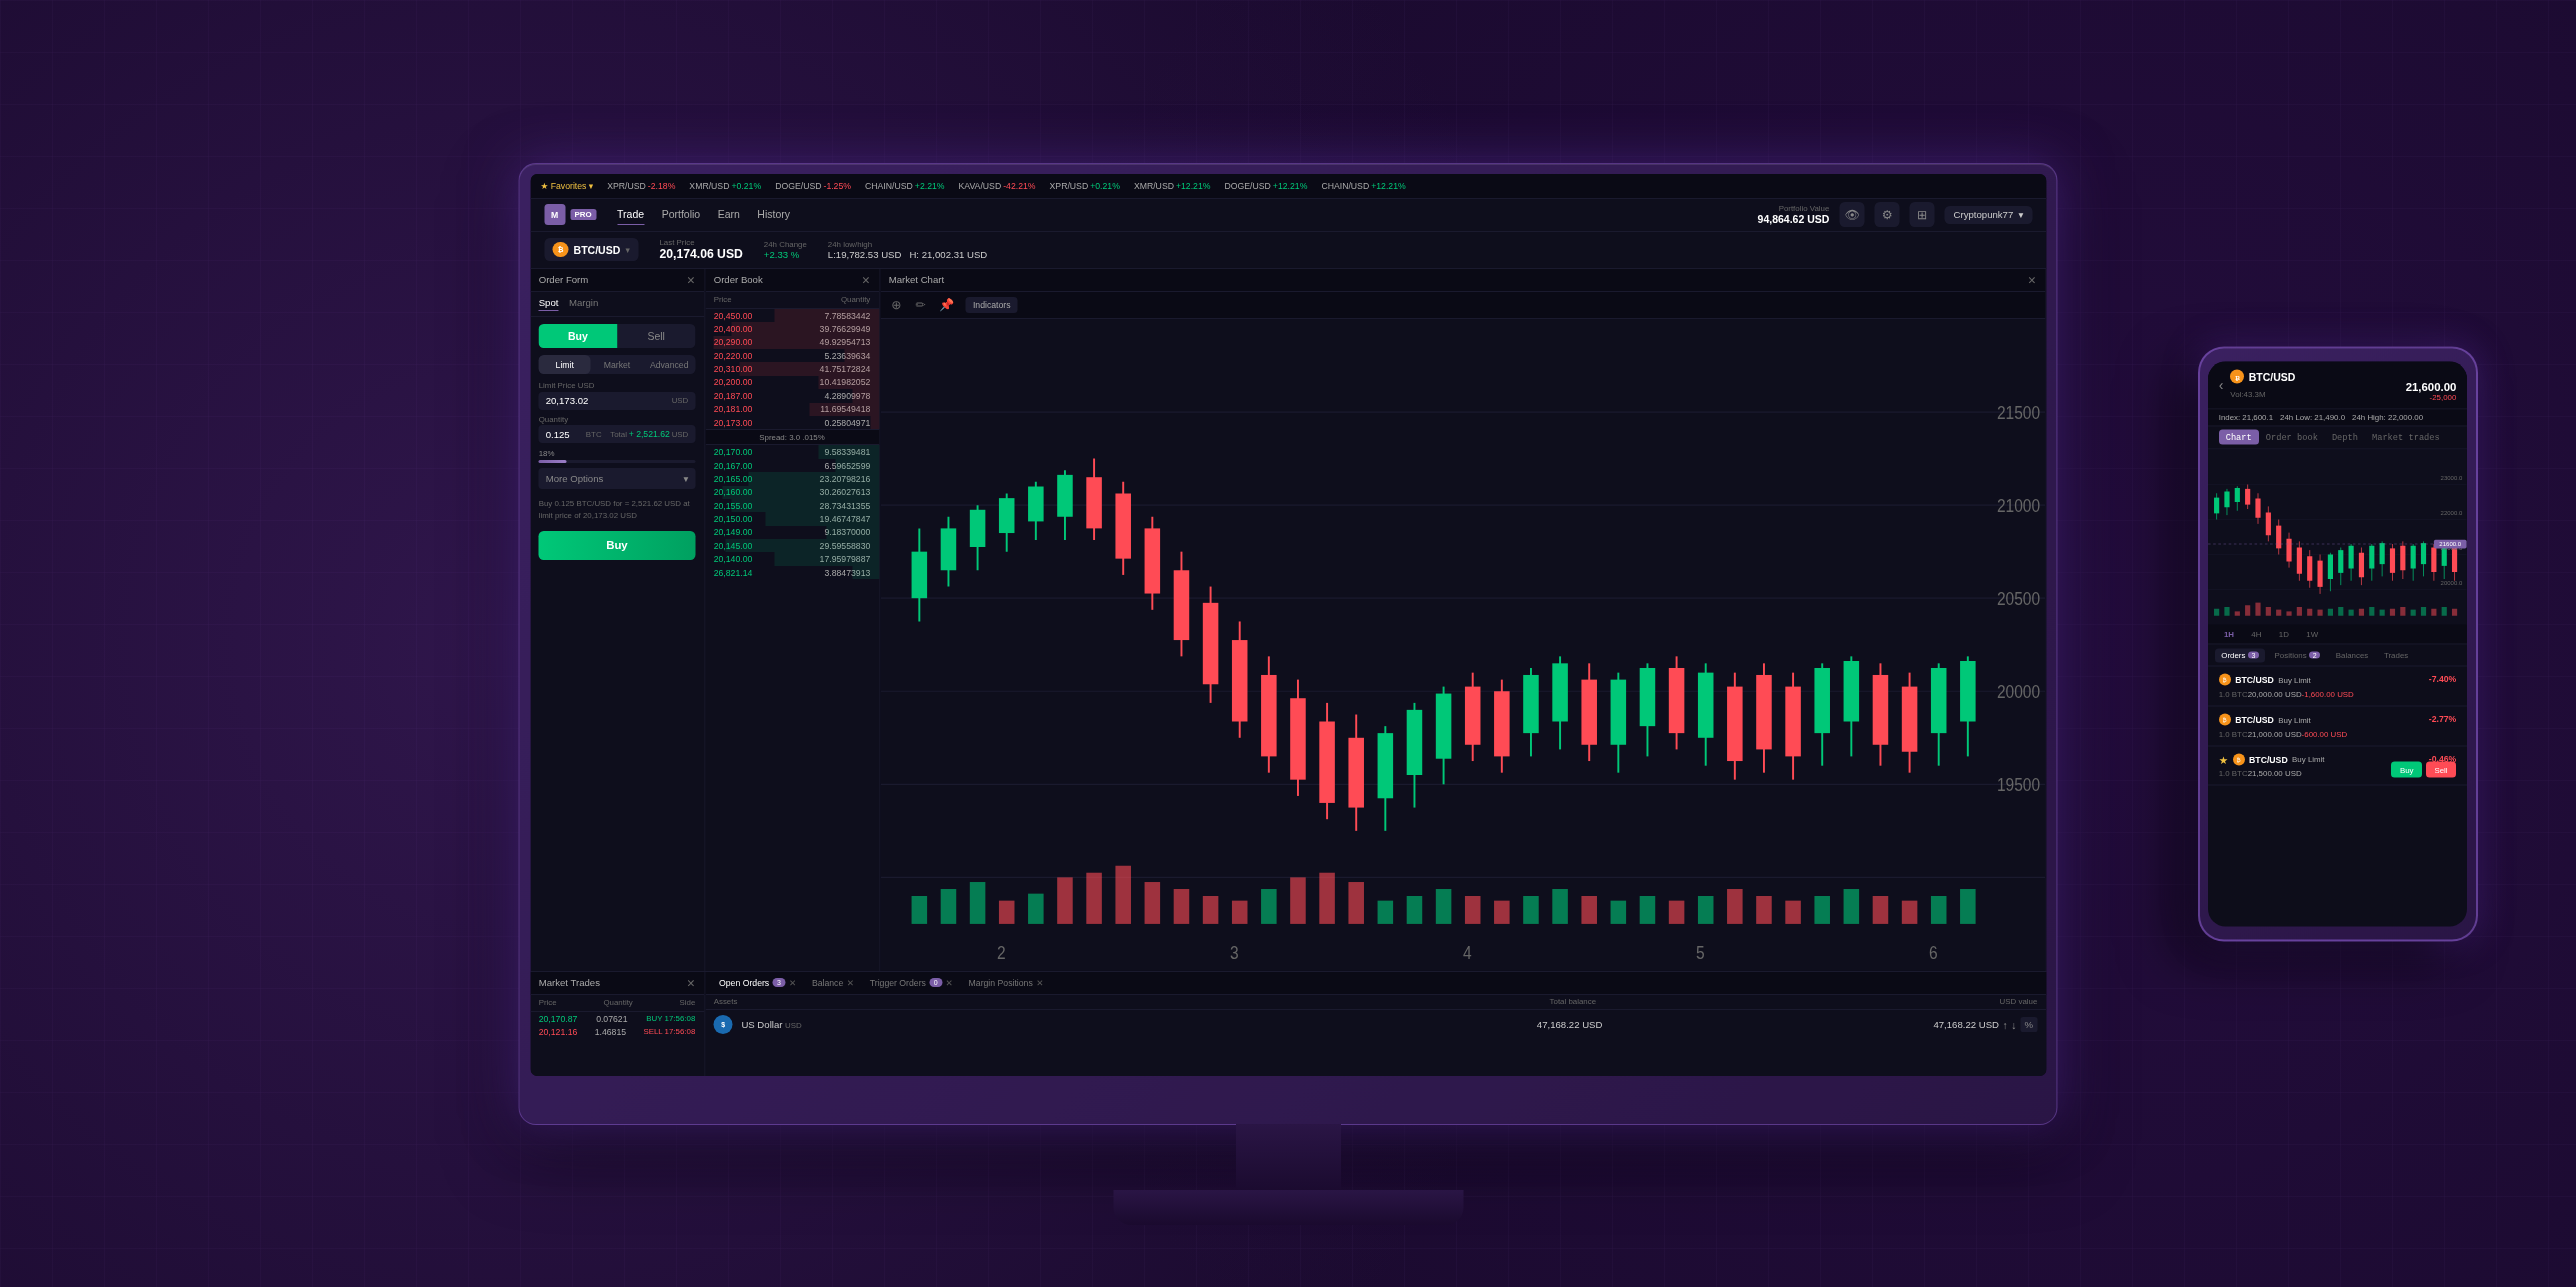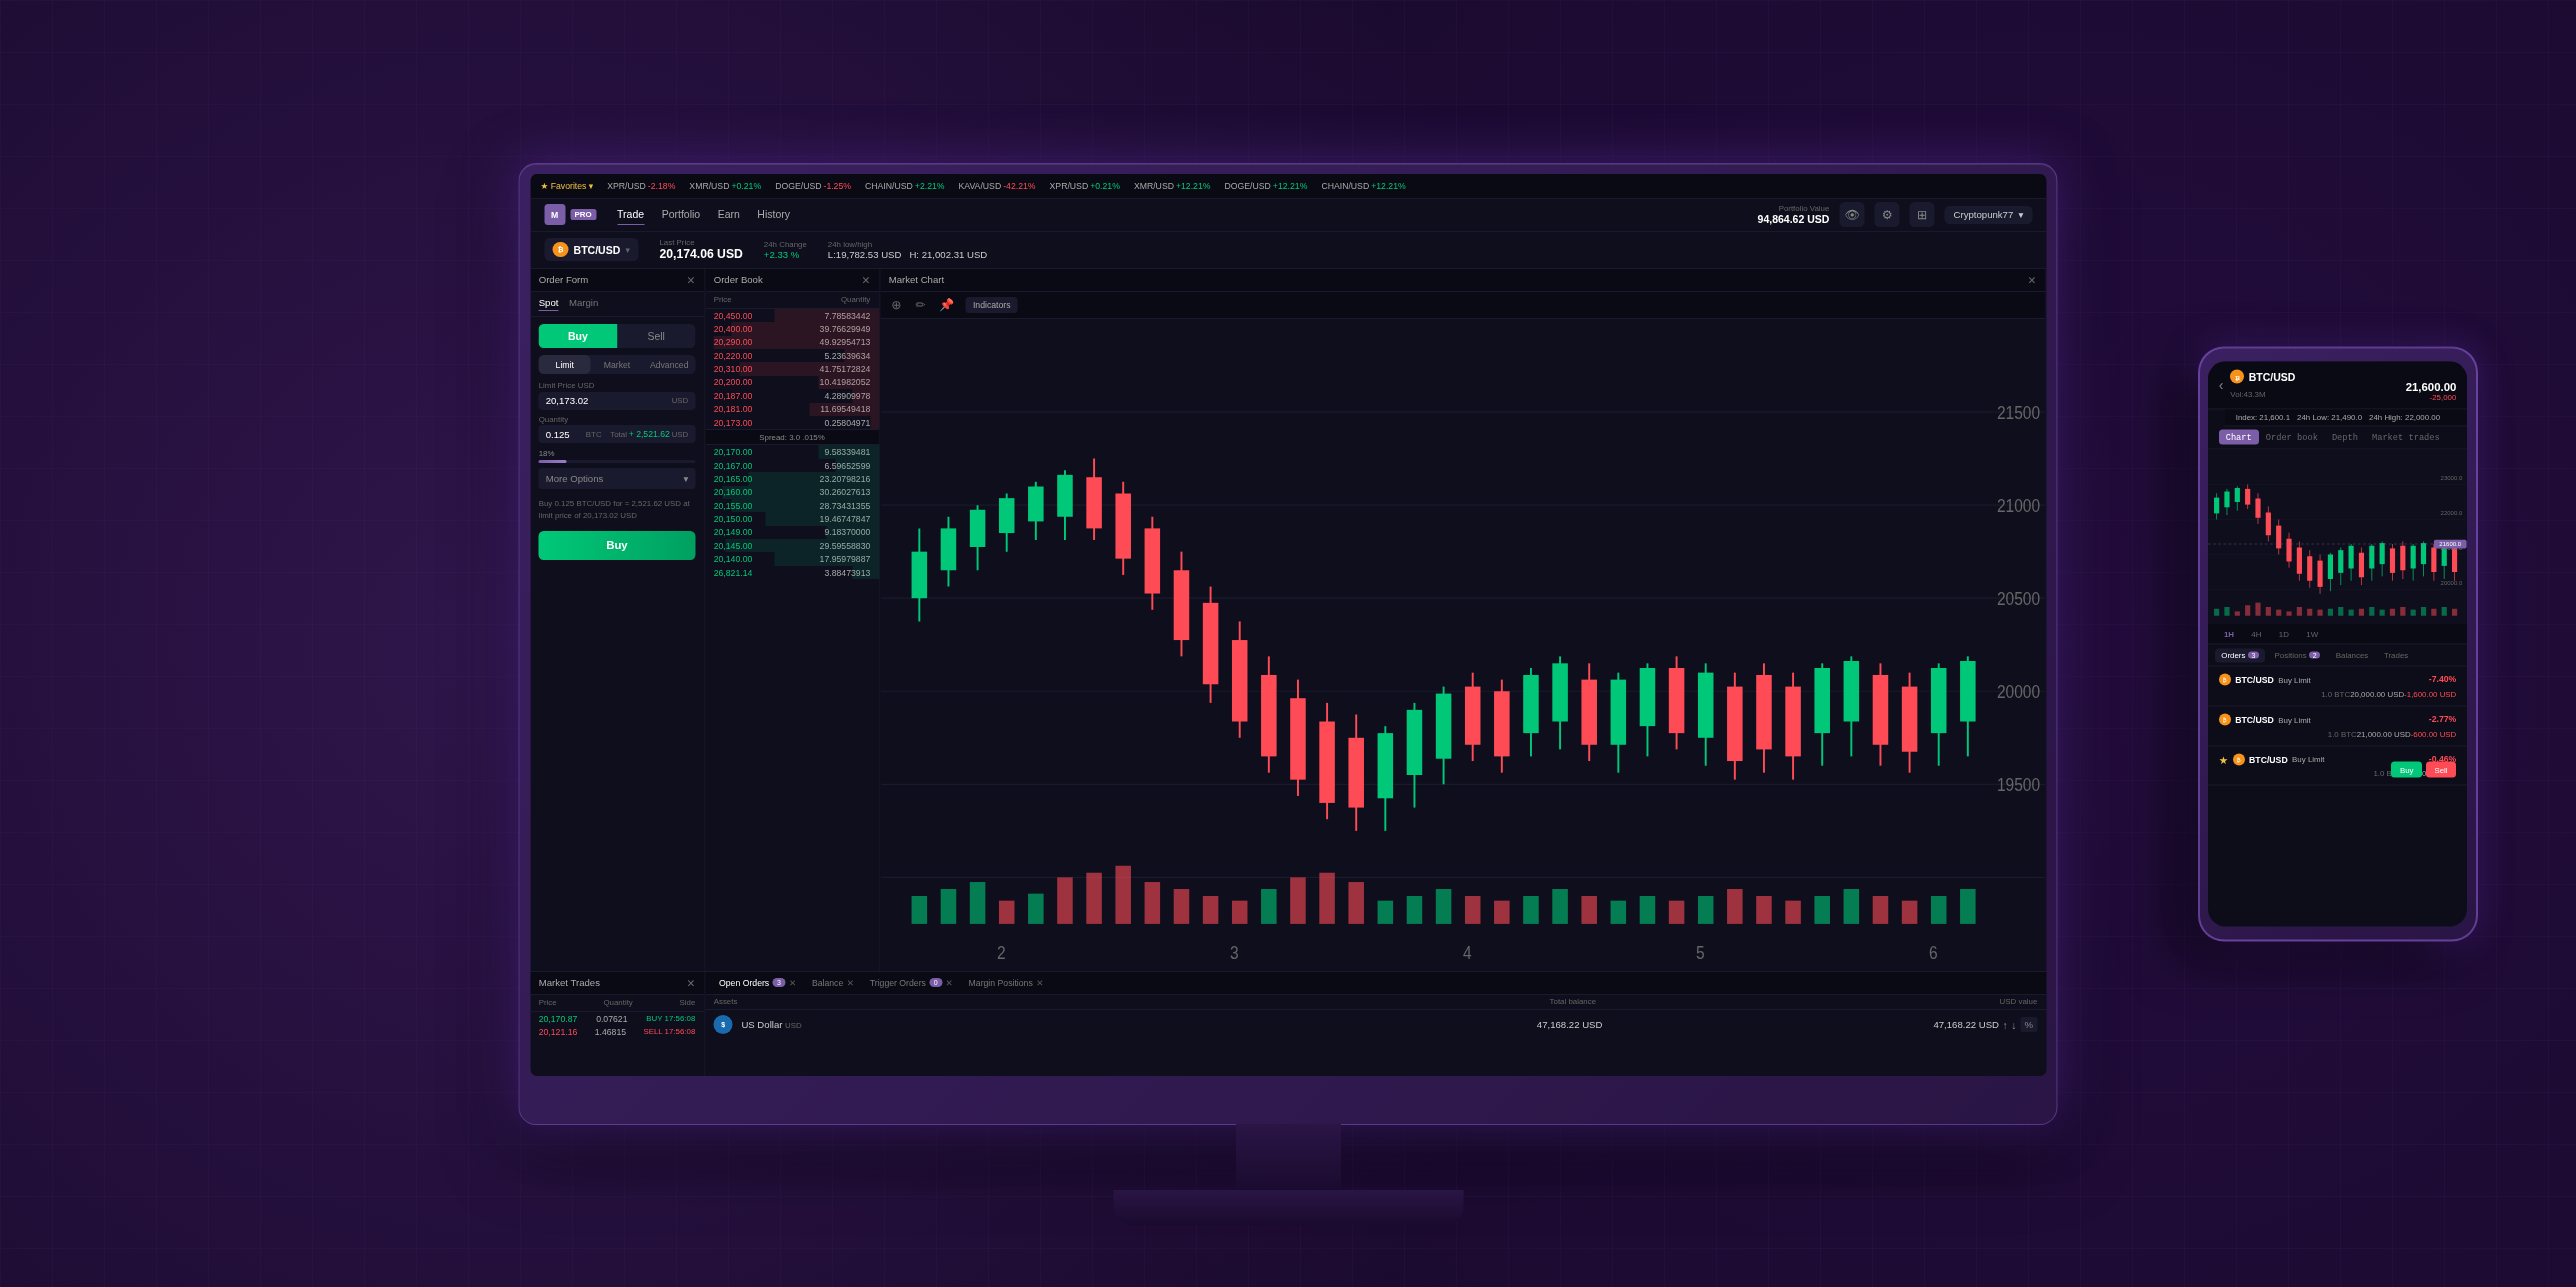--- a/index.html
+++ b/index.html
@@ -610,21 +610,20 @@
     .mobile-price-change { color: #ff4b55; font-size: 7.9px; }
 
     .mobile-price-bar {
       display: flex;
       gap: 7px;
       padding: 3.5px 10.5px;
       background: #0a0a15;
       font-size: 7.9px;
       color: #666;
       border-bottom: 0.9px solid #1a1a2e;
-      margin-left: 17px;
     }
     .mobile-price-bar span { color: #aaa; }
 
     .mobile-chart-tabs {
       display: flex;
       padding: 3.5px 10.5px;
       gap: 0;
       border-bottom: 0.9px solid #1a1a2e;
       font-family: Liberation Mono, monospace;
     }
@@ -702,21 +701,21 @@
       display: flex;
       justify-content: space-between;
       margin-bottom: 3.5px;
     }
     .mobile-order-pair { color: white; font-size: 8.7px; font-weight: bold; }
     .mobile-order-type { font-size: 7.9px; color: #aaa; }
     .mobile-order-pct { font-size: 8.7px; font-weight: bold; }
     .mobile-order-pct.negative { color: #ff4b55; }
     .mobile-order-details {
       display: flex;
-      justify-content: flex-end;
+      justify-content: flex-start;
       font-size: 7.9px;
       color: #666;
     }
     .mobile-order-price-val { color: #aaa; }
     .mobile-order-change { color: #ff4b55; }
 
     .mobile-order-star {
       color: #f0c040;
       font-size: 10.5px;
     }

